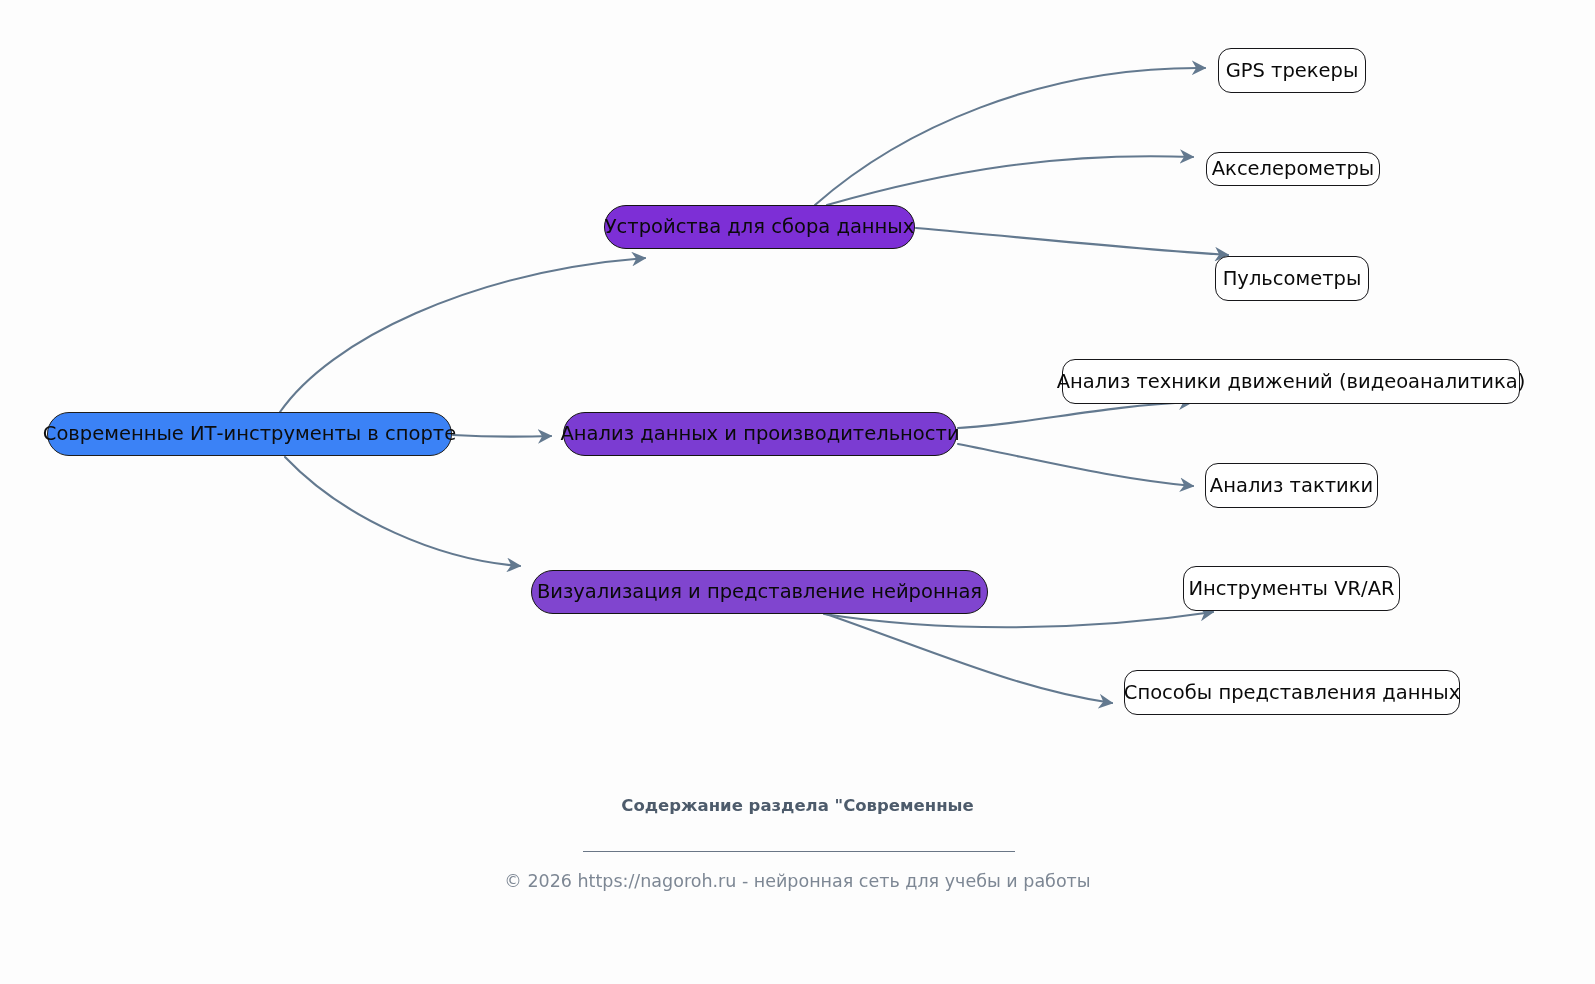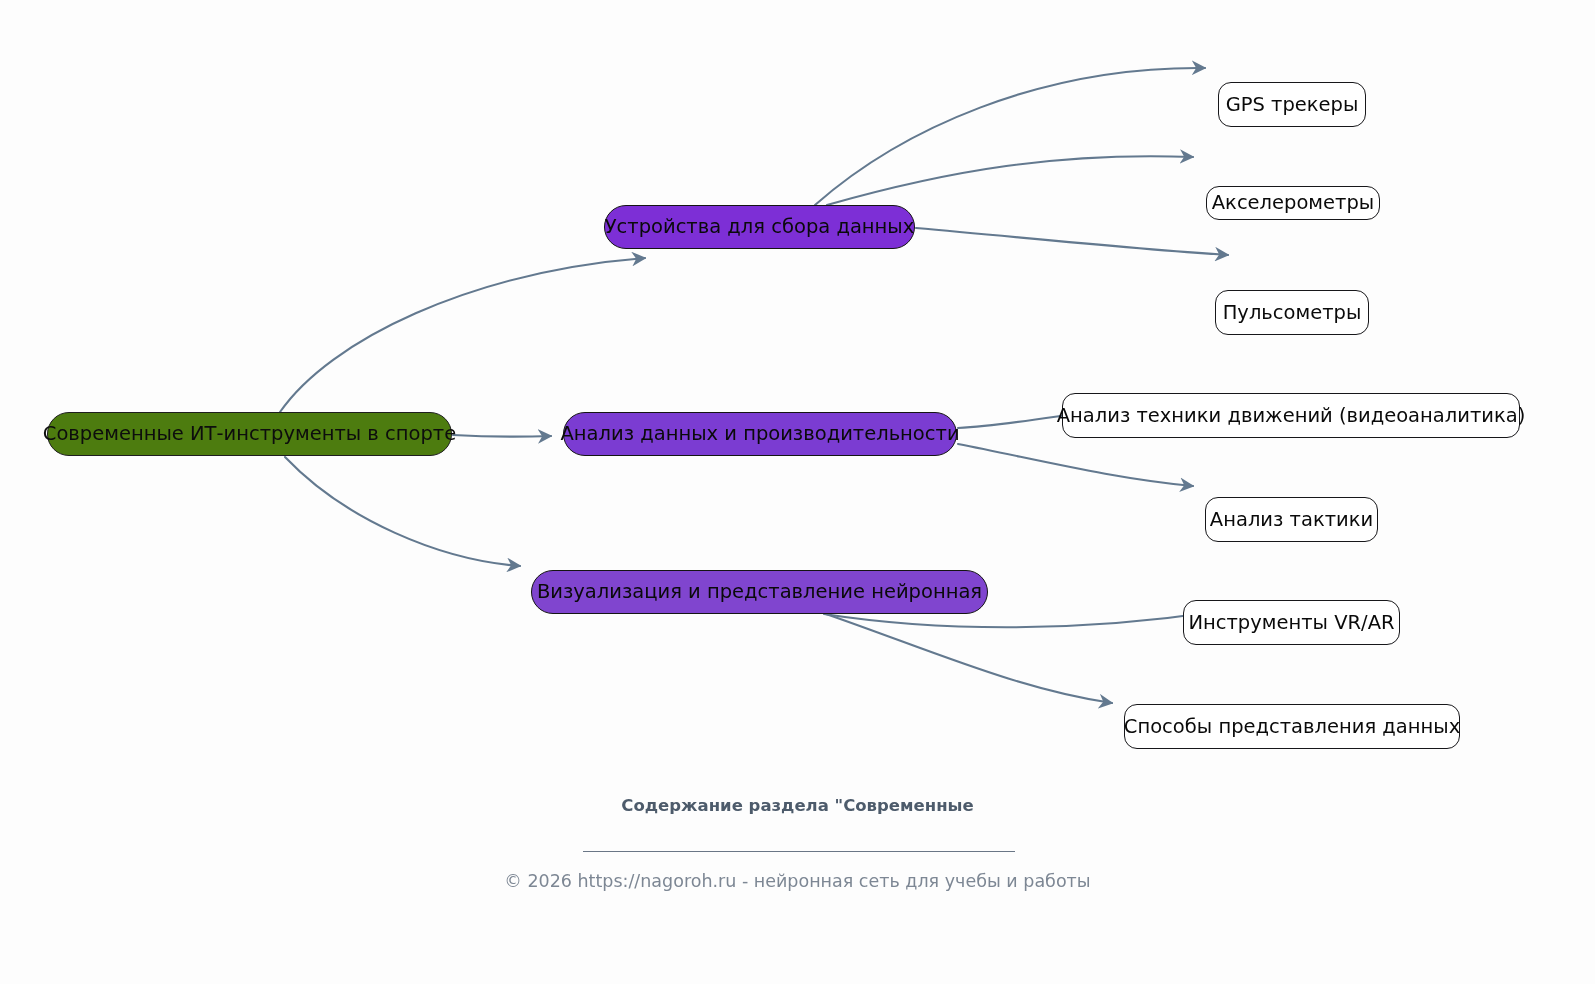--- a/index.html
+++ b/index.html
@@ -33,40 +33,39 @@
     border-radius: 22px;
     border: 1.6px solid #1c1c1c;
     white-space: nowrap;
     line-height: 1;
   }
   .node-label {
     display: block;
     white-space: nowrap;
   }
   .node.root {
-    background: #4d7c0f;
+    background: #3b82f6;
     border-color: #1e1e1e;
     color: #0d0d0d;
     font-size: 19.5px;
   }
   .node.branch {
     color: #0a0a0a;
     font-size: 19.5px;
     border-color: #141414;
   }
   .node.branch-1 { background: #7d2fd6; }
   .node.branch-2 { background: #7b3cd2; }
   .node.branch-3 { background: #8045cf; }
   .node.leaf {
     background: #ffffff;
     border-color: #17171a;
     color: #0a0a0a;
     font-size: 19.5px;
     border-radius: 13px;
-    margin-top: 34px;
   }
   #caption {
     position: absolute;
     left: 0;
     top: 796px;
     width: 1595px;
     text-align: center;
     color: #4d5b6b;
     font-size: 16.5px;
     font-weight: bold;

